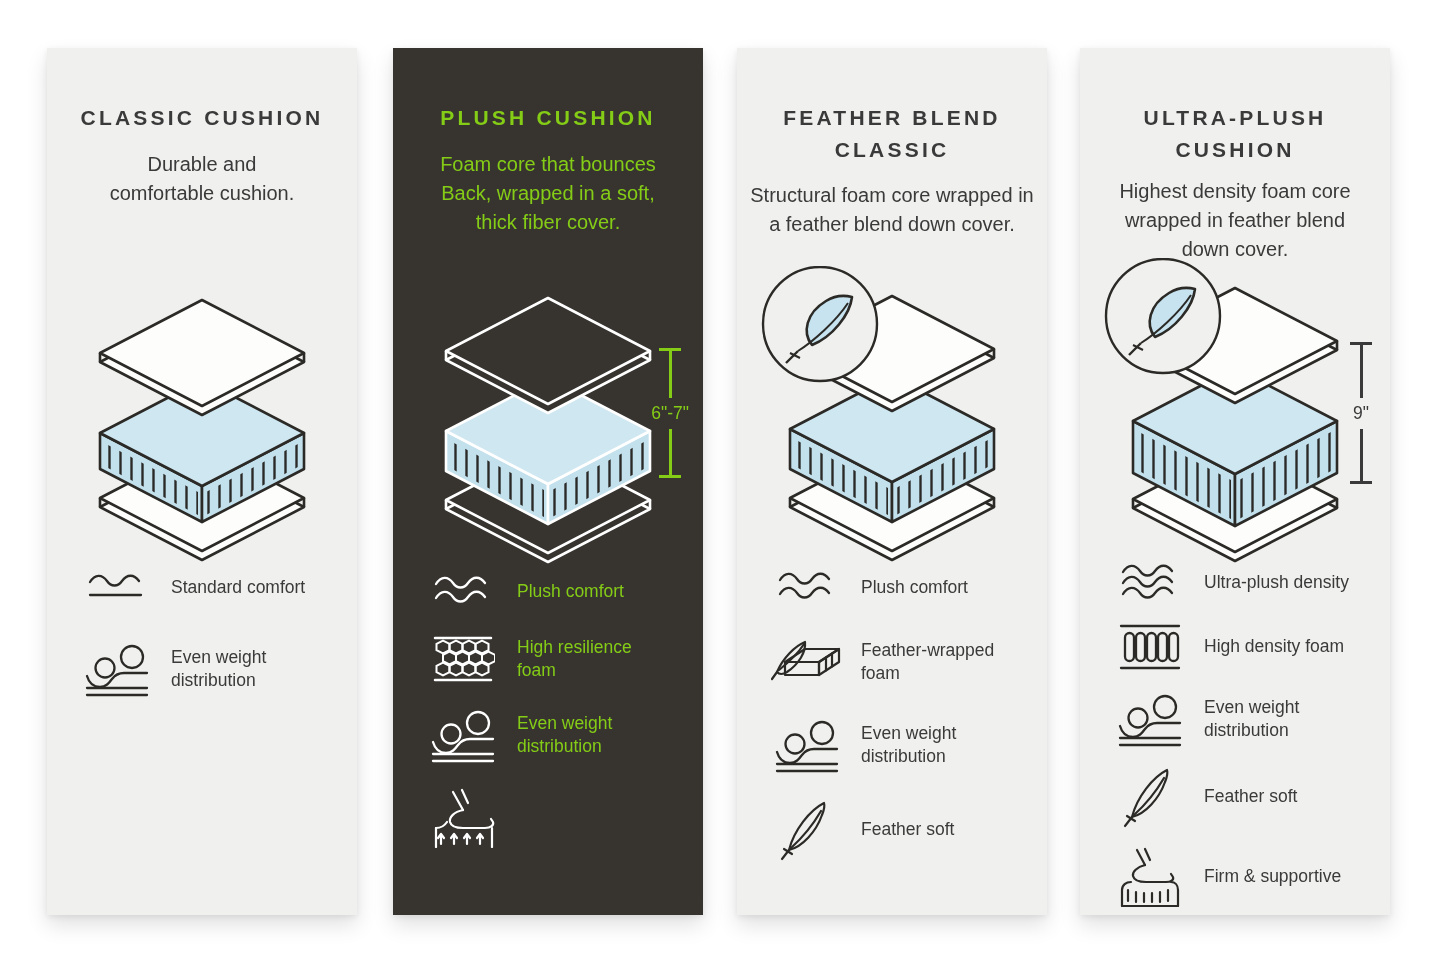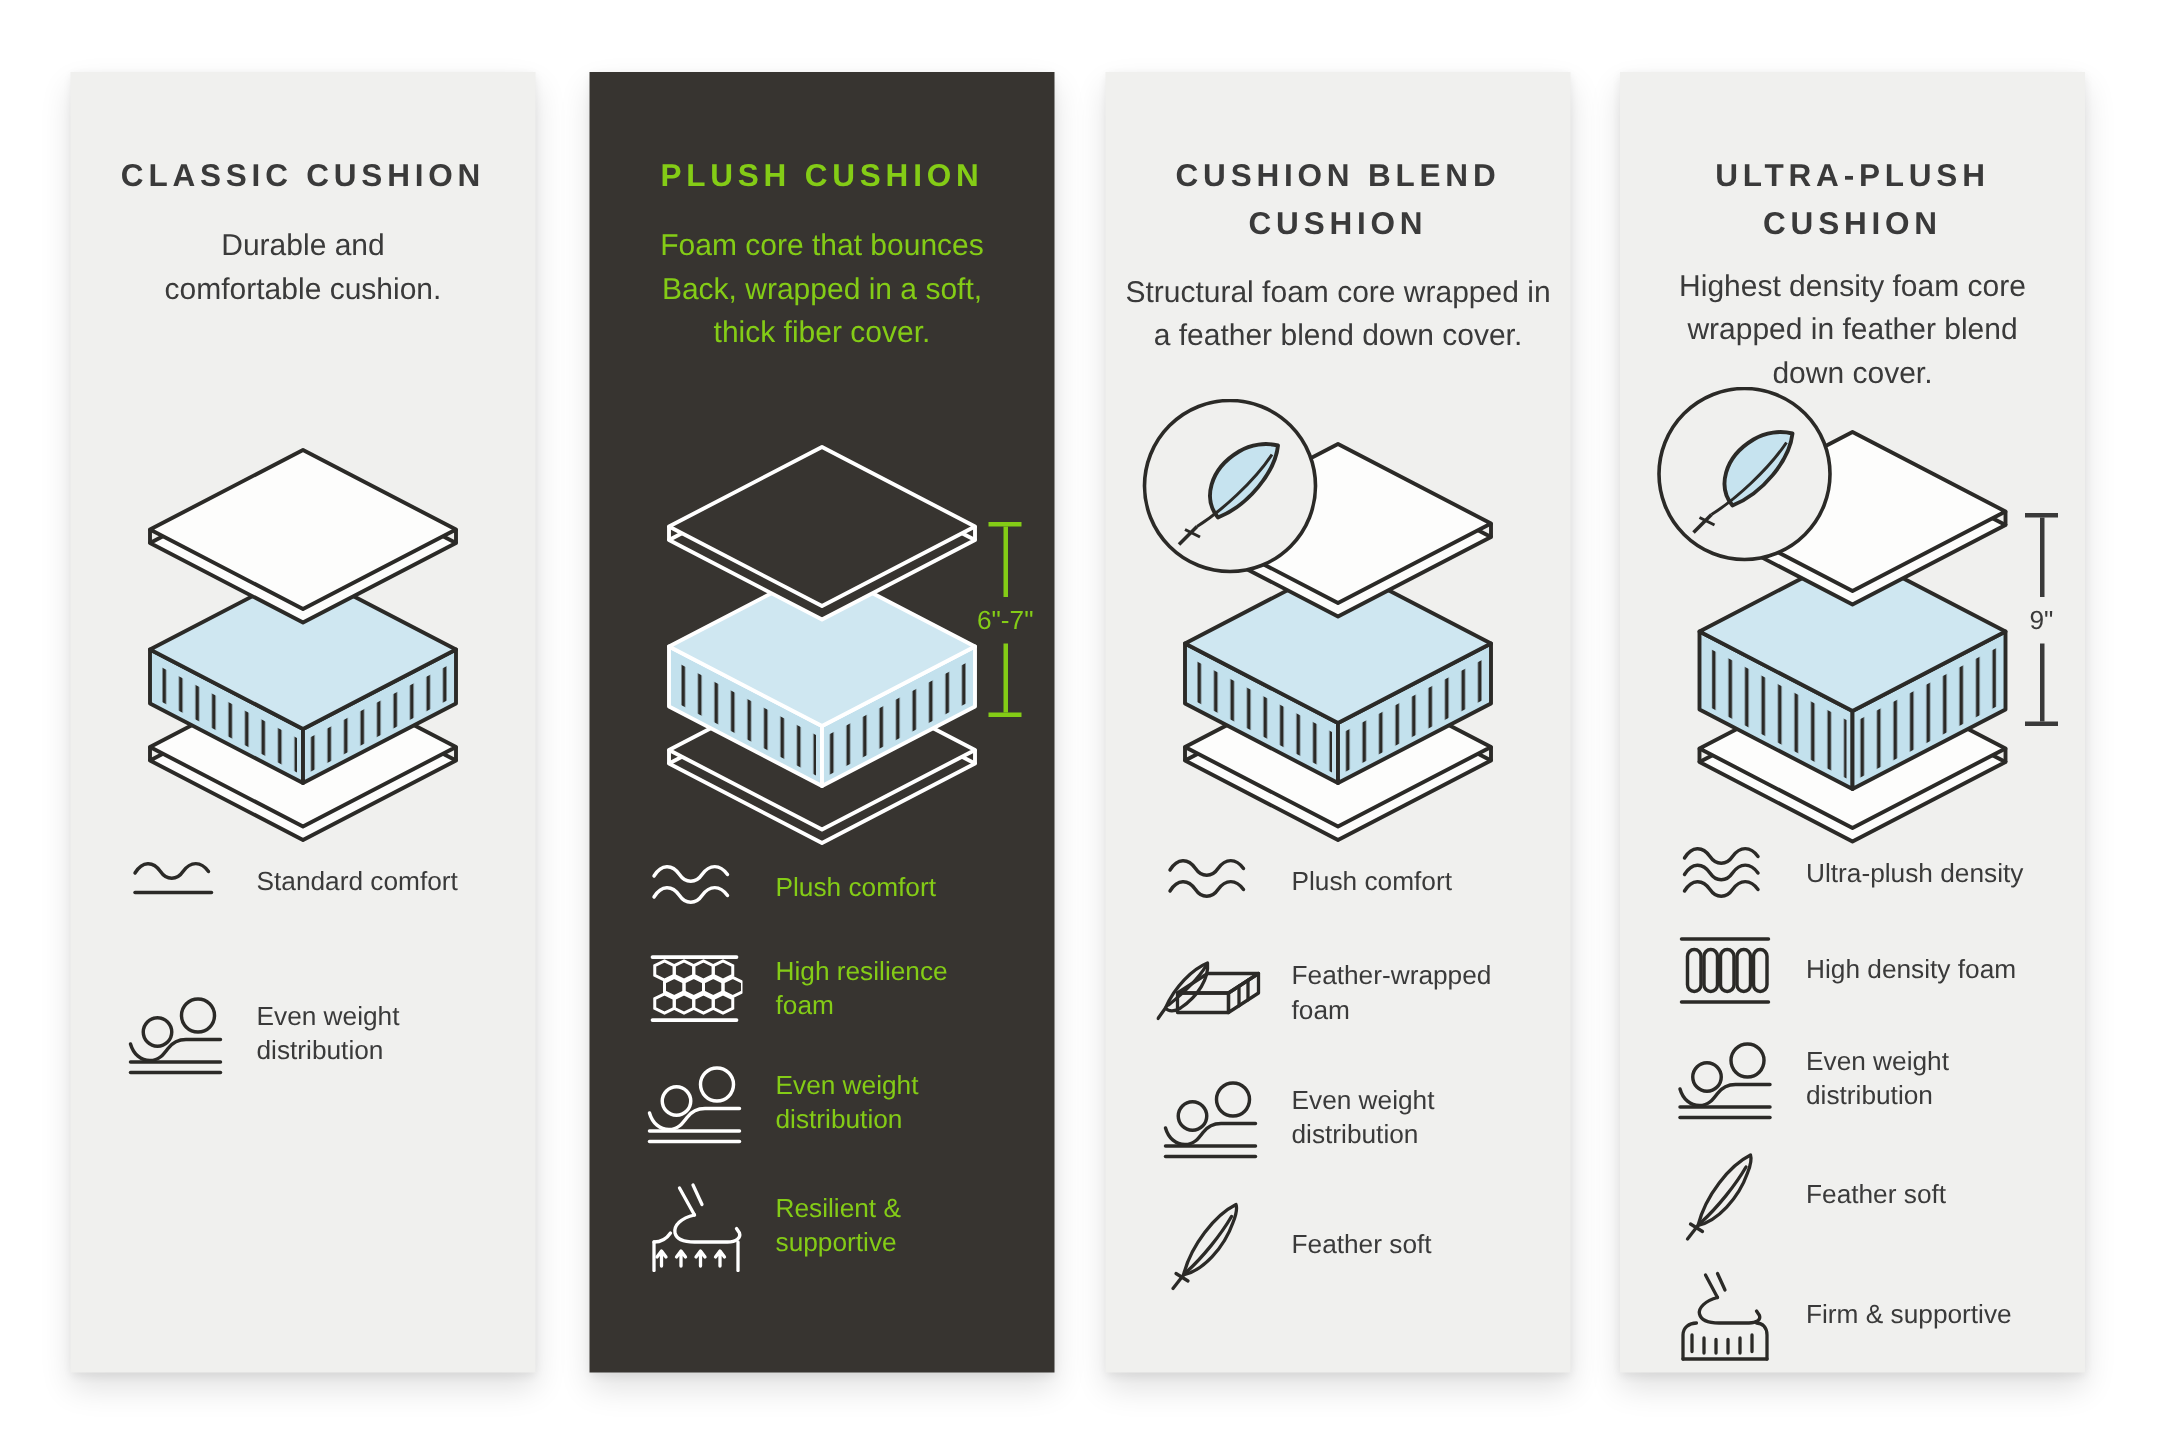--- a/index.html
+++ b/index.html
@@ -18,21 +18,21 @@
   .diagram-wrap{position:absolute;left:0;right:0;display:flex;justify-content:center;}
   .p1 .diagram-wrap{top:248px;} .p2 .diagram-wrap{top:246px;}
   .p3 .diagram-wrap{top:218px;} .p4 .diagram-wrap{top:210px;}
   .dim{position:absolute;display:flex;flex-direction:column;align-items:center;color:currentColor;}
   .p2 .dim{top:300px;right:14px;height:130px;} .p4 .dim{top:294px;right:18px;height:142px;}
   .dim-cap{width:22px;height:3px;background:currentColor;}
   .dim-rule{width:3px;flex:1;background:currentColor;}
   .dim-label{padding:5px 0;font-size:17.5px;white-space:nowrap;}
   .features{position:absolute;left:0;right:0;list-style:none;margin:0;padding:0 12px 0 34px;
     display:flex;flex-direction:column;}
-  .p1 .features{top:520px;gap:52px;} .p2 .features{top:524px;gap:22px;}
+  .p1 .features{top:520px;gap:32px;} .p2 .features{top:524px;gap:22px;}
   .p3 .features{top:520px;gap:24px;} .p4 .features{top:514px;gap:17px;}
   .feature-row{display:flex;align-items:center;}
   .feat-icon{width:72px;min-width:72px;display:flex;justify-content:center;align-items:center;
     margin-right:18px;color:var(--ink);}
   .feat-label{font-size:17.5px;line-height:1.32;}
   .p1 .feat-label{max-width:155px;} .p2 .feat-label{max-width:148px;}
   .p3 .feat-label{max-width:160px;} .p4 .feat-label{max-width:176px;}
   .cushion-svg{display:block;}
   .icon-svg{display:block;}
   .hidden-defs{position:absolute;width:0;height:0;}
@@ -195,27 +195,26 @@
               <path d="M8 42 C14 42 17 39 19 36"></path>
               <path d="M8 42 V61"></path>
               <path d="M64 42 V61"></path>
               <path d="M13 58 V50 M10 52 L13 48 L16 52"></path>
               <path d="M26 58 V50 M23 52 L26 48 L29 52"></path>
               <path d="M39 58 V50 M36 52 L39 48 L42 52"></path>
               <path d="M52 58 V50 M49 52 L52 48 L55 52"></path>
             </g>
           </svg>
         </span>
-        <span class="feat-label">Resilient &amp; supportive</span>
       </li>
     </ul>
   </section>
 
   <section class="panel light p3">
-    <h2 class="panel-title">CUSHION BLEND CUSHION</h2>
+    <h2 class="panel-title">FEATHER BLEND CLASSIC</h2>
     <p class="panel-desc">Structural foam core wrapped in a feather blend down cover.</p>
     <div class="diagram-wrap">
       <svg class="cushion-svg" width="276" height="300" viewBox="-18 -26 276 300">
         <g stroke="var(--ink)" stroke-width="2.6" stroke-linejoin="round" fill="none">
           <polygon points="120,162 222,215 120,268 18,215" fill="var(--slab)"></polygon>
           <line x1="18" y1="206" x2="18" y2="215"></line>
             <line x1="222" y1="206" x2="222" y2="215"></line>
           <polygon points="120,153 222,206 120,259 18,206" fill="var(--slab)"></polygon>
           <polygon points="18,137 120,190 120,230 18,177" fill="#c3e1ed"></polygon>
           <polygon points="222,137 120,190 120,230 222,177" fill="#c3e1ed"></polygon>

